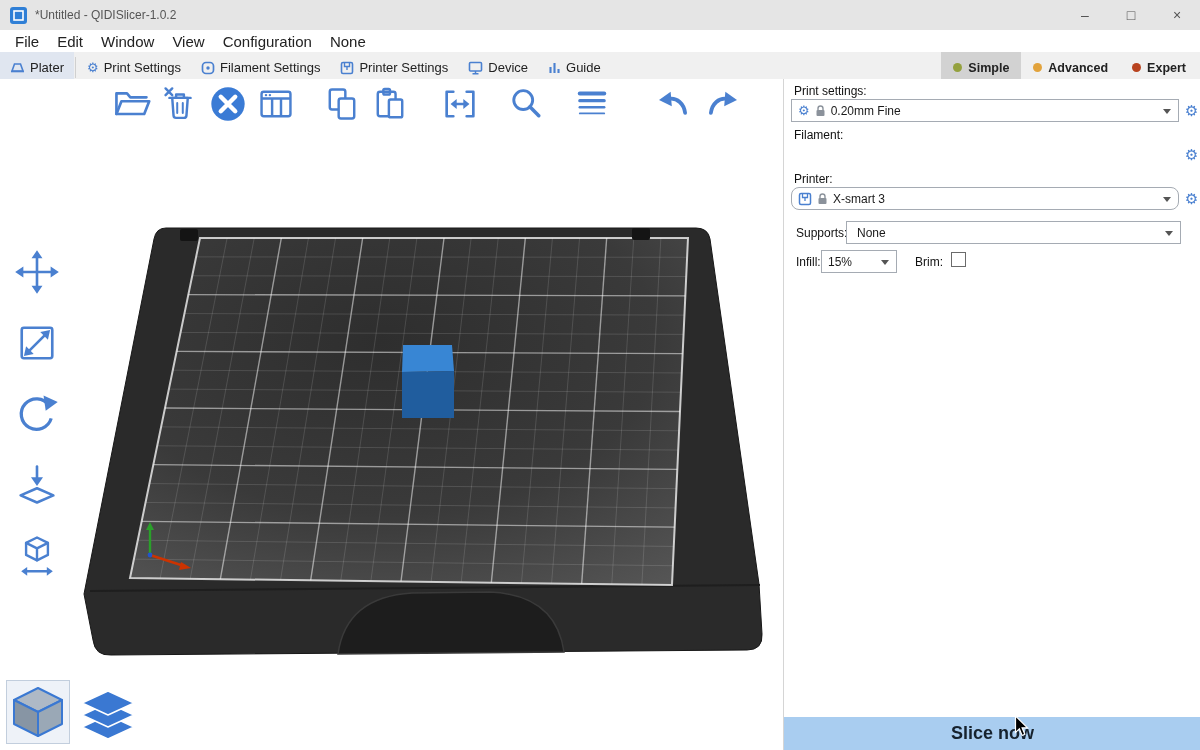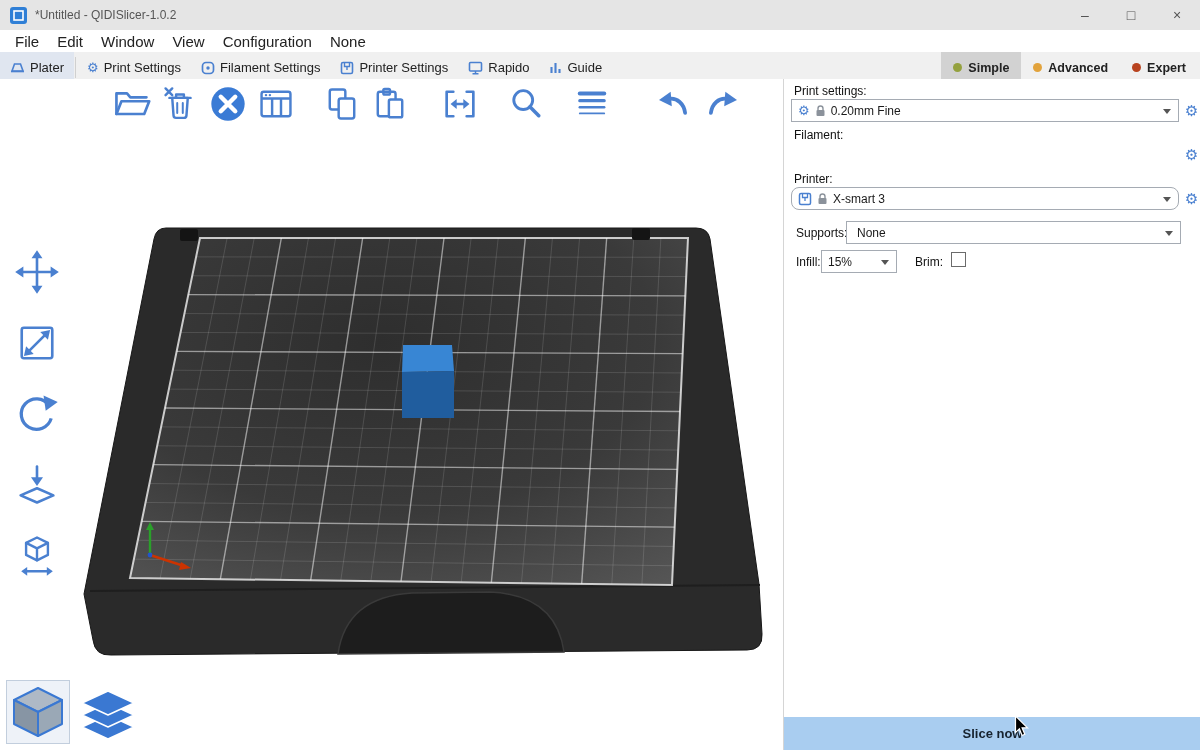--- a/index.html
+++ b/index.html
@@ -44,21 +44,21 @@
 
   
   .sidebar { position:absolute; top:79px; left:783px; width:417px; height:671px; background:#fff; border-left:1px solid #d5d5d5; font-size:12px; }
   .sb-label { position:absolute; color:#111; }
   .combo { position:absolute; height:23px; border:1px solid #a5abb3; background:#fff; display:flex; align-items:center; gap:5px; padding:0 20px 0 6px; font-size:12px; }
   .combo::after { content:""; position:absolute; right:7px; top:9px; border-left:4px solid transparent; border-right:4px solid transparent; border-top:5px solid #555; }
   .gear-btn { position:absolute; width:19px; height:21px; color:#4a80d0; font-size:15px; display:flex; align-items:center; justify-content:center; }
   .gear-glyph { color:#4a80d0; font-size:13px; line-height:1; }
   .swatch { width:15px; height:11px; border:1px solid #15559e; border-radius:2px; }
   .checkbox { position:absolute; width:15px; height:15px; border:1px solid #6b6b6b; background:#fff; }
-  .slice-btn { position:absolute; left:0; bottom:0; width:417px; height:33px; display:flex; align-items:center; justify-content:center; font-size:13px; font-weight:bold; color:#16222e; }
+  .slice-btn { position:absolute; left:0; bottom:0; width:417px; height:33px; display:flex; align-items:center; justify-content:center; font-size:18px; font-weight:bold; color:#16222e; }
 
   .cursor { position:absolute; left:1014px; top:716px; z-index:60; }
 </style>
 </head>
 <body>
 
 <div class="titlebar">
   <svg class="app-icon" viewBox="0 0 17 17">
     <rect width="17" height="17" rx="3" fill="#2f7fd6"></rect>
     <rect x="4" y="4" width="9" height="9" fill="none" stroke="#fff" stroke-width="1.6"></rect>
@@ -105,21 +105,21 @@
       <rect x="1.5" y="1.5" width="11" height="11" rx="1.5" fill="none" stroke="#4a80d0" stroke-width="1.6"></rect>
       <path d="M4.5 1.5 V5.5 H9.5 V1.5 M7 5.5 V9" fill="none" stroke="#4a80d0" stroke-width="1.4"></path>
     </svg>
     <span>Printer Settings</span>
   </div>
   <div class="tab">
     <svg width="15" height="14" viewBox="0 0 15 14">
       <rect x="1.5" y="1.5" width="12" height="8.5" rx="1" fill="none" stroke="#4a80d0" stroke-width="1.6"></rect>
       <path d="M7.5 10 V12.5 M4.5 12.7 H10.5" stroke="#4a80d0" stroke-width="1.5"></path>
     </svg>
-    <span>Rapido</span>
+    <span>Device</span>
   </div>
   <div class="tab">
     <svg width="13" height="13" viewBox="0 0 13 13">
       <path d="M2.5 12 V6 M6.5 12 V2 M10.5 12 V8" stroke="#4a80d0" stroke-width="2.1"></path>
     </svg>
     <span>Guide</span>
   </div>
 
   <div class="modes">
     <div class="mode active">

